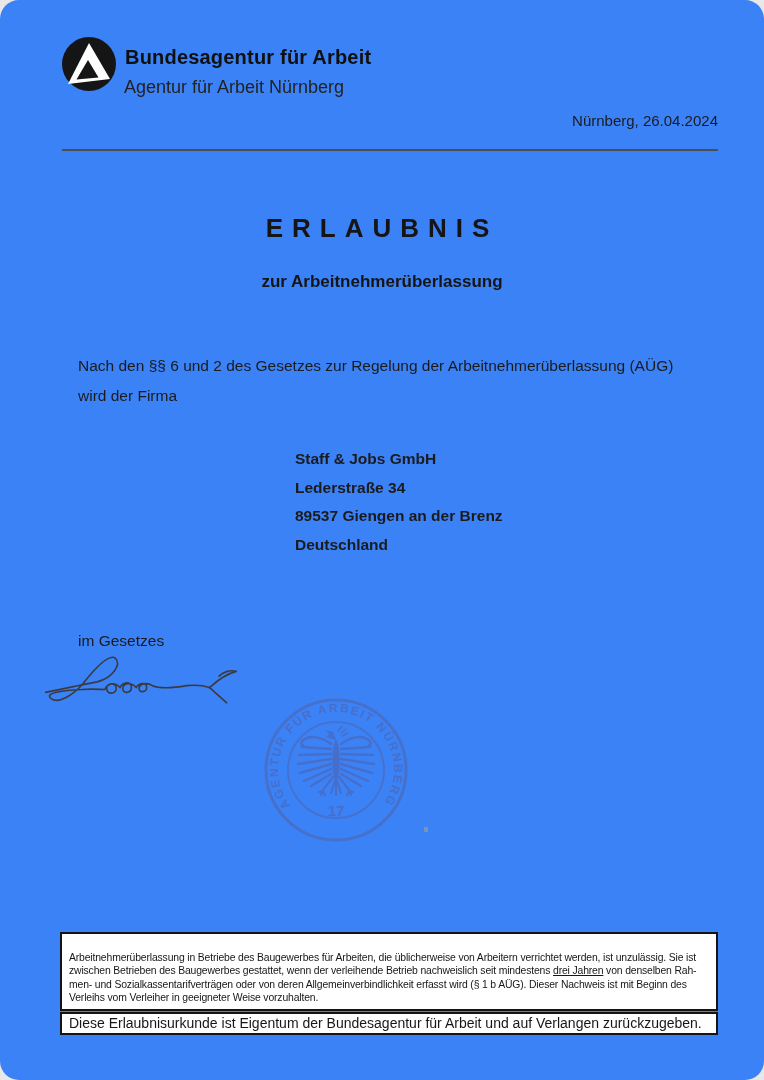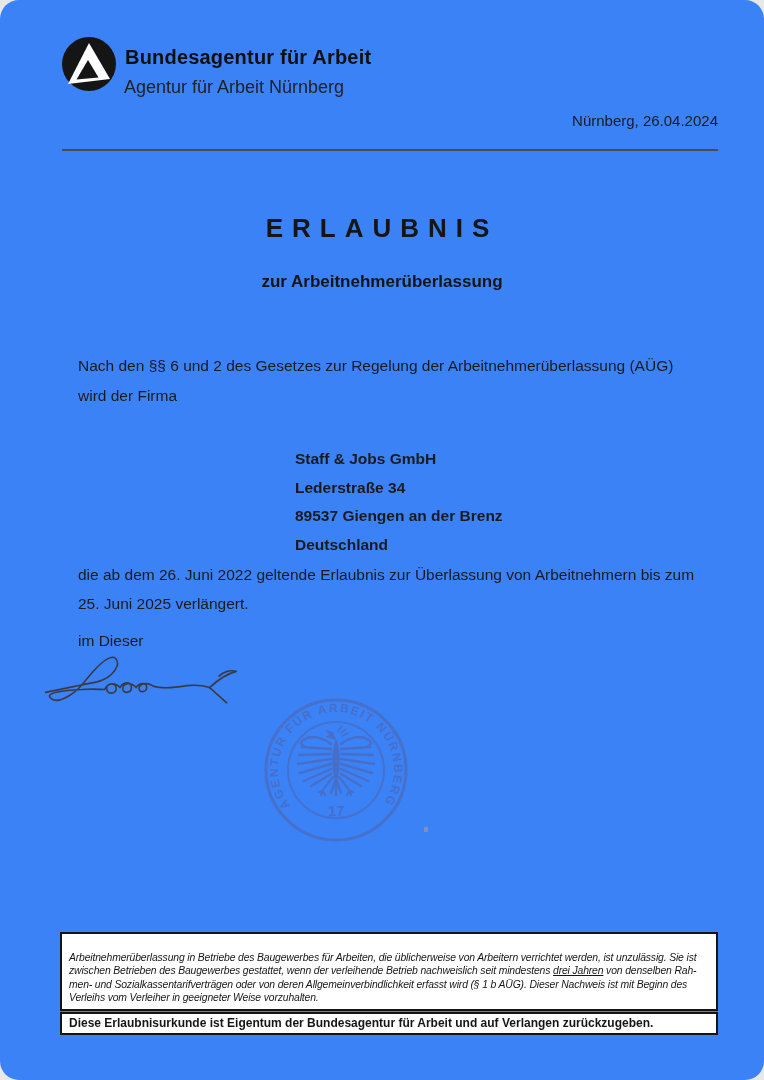--- a/index.html
+++ b/index.html
@@ -23,24 +23,24 @@
   .intro{left:78px;top:351px;width:640px;font-size:15.5px;line-height:30px;}
   .recipient{left:295px;top:445px;width:360px;font-size:15.5px;font-weight:bold;line-height:28.5px;}
   .decision{left:78px;top:560px;width:645px;font-size:15.5px;line-height:29px;}
   .signoff{left:78px;top:632px;font-size:15.5px;}
   .signature{left:40px;top:648px;width:200px;height:62px;}
   .stamp{left:262px;top:696px;width:148px;height:148px;opacity:.93;}
   .speck{left:424px;top:827px;width:4px;height:5px;background:#9a9a9a;opacity:.7;border-radius:1px;}
   
   .notice{left:60px;border:2px solid #141414;background:#fff;color:#161616;}
   .notice-building{top:932px;width:658px;box-sizing:border-box;padding:3px 7px 4px 7px;
-    font-size:10.4px;line-height:13.6px;letter-spacing:-0.15px;font-style:italic;}
+    font-size:10.4px;line-height:13.6px;letter-spacing:-0.15px;}
   .notice-building .u{text-decoration:underline;}
   .notice-property{top:1012px;width:658px;box-sizing:border-box;padding:2px 7px 3px 7px;
-    font-size:12px;line-height:14px;font-weight:bold;}
+    font-size:14px;line-height:14px;}
   .stroke{fill:none;stroke:#3a3b40;stroke-width:1.7;stroke-linecap:round;stroke-linejoin:round;}
   .blue{stroke:#4a6bc0;fill:none;stroke-linecap:round;stroke-linejoin:round;}
 </style>
 </head>
 <body>
 
 <div class="page">
 
   <svg class="abs logo" viewBox="0 0 56 56" aria-hidden="true">
     <circle cx="28" cy="28" r="27" fill="#151515"></circle>
@@ -54,23 +54,21 @@
 
   <div class="abs title">ERLAUBNIS</div>
   <div class="abs subtitle">zur Arbeitnehmerüberlassung</div>
 
   <div class="abs intro pre-line">Nach den §§ 6 und 2 des Gesetzes zur Regelung der Arbeitnehmerüberlassung (AÜG)
 wird der Firma</div>
   <div class="abs recipient pre-line">Staff &amp; Jobs GmbH
 Lederstraße 34
 89537 Giengen an der Brenz
 Deutschland</div>
-  <div class="abs decision pre-line">die ab dem 26. Juni 2022 geltende Erlaubnis zur Überlassung von Arbeitnehmern bis zum
-25. Juni 2025 verlängert.</div>
-  <div class="abs signoff">im Dieser</div>
+  <div class="abs signoff">im Gesetzes</div>
 
   <svg class="abs signature" viewBox="0 0 210 62" aria-hidden="true">
     <path class="stroke" d="M6 45 C26 41 44 37 60 34 C76 30 86 16 79 9 C72 4 56 22 45 36 C35 48 18 58 11 51 C5 45 26 43 44 42 C56 41 64 42 68 42 C71 35 80 34 80 41 C80 47 70 48 70 41 C70 35 79 34 84 40 C87 34 96 33 96 40 C96 46 87 47 87 41 C87 35 96 34 101 40 C104 35 112 34 112 40 C112 45 104 46 104 41 C104 36 112 34 118 38 C128 42 142 40 154 38 C163 37 172 38 178 40"></path>
     <path class="stroke" d="M178 40 C188 31 198 25 206 23 C199 21 192 24 188 28"></path>
     <path class="stroke" d="M178 40 C184 45 190 51 196 56"></path>
   </svg>
 
   <svg class="abs stamp" viewBox="0 0 148 148" aria-hidden="true">
     <defs>
       <path id="ringPath" d="M 29.6 111.3 A 58 58 0 1 1 118.4 111.3"></path>

